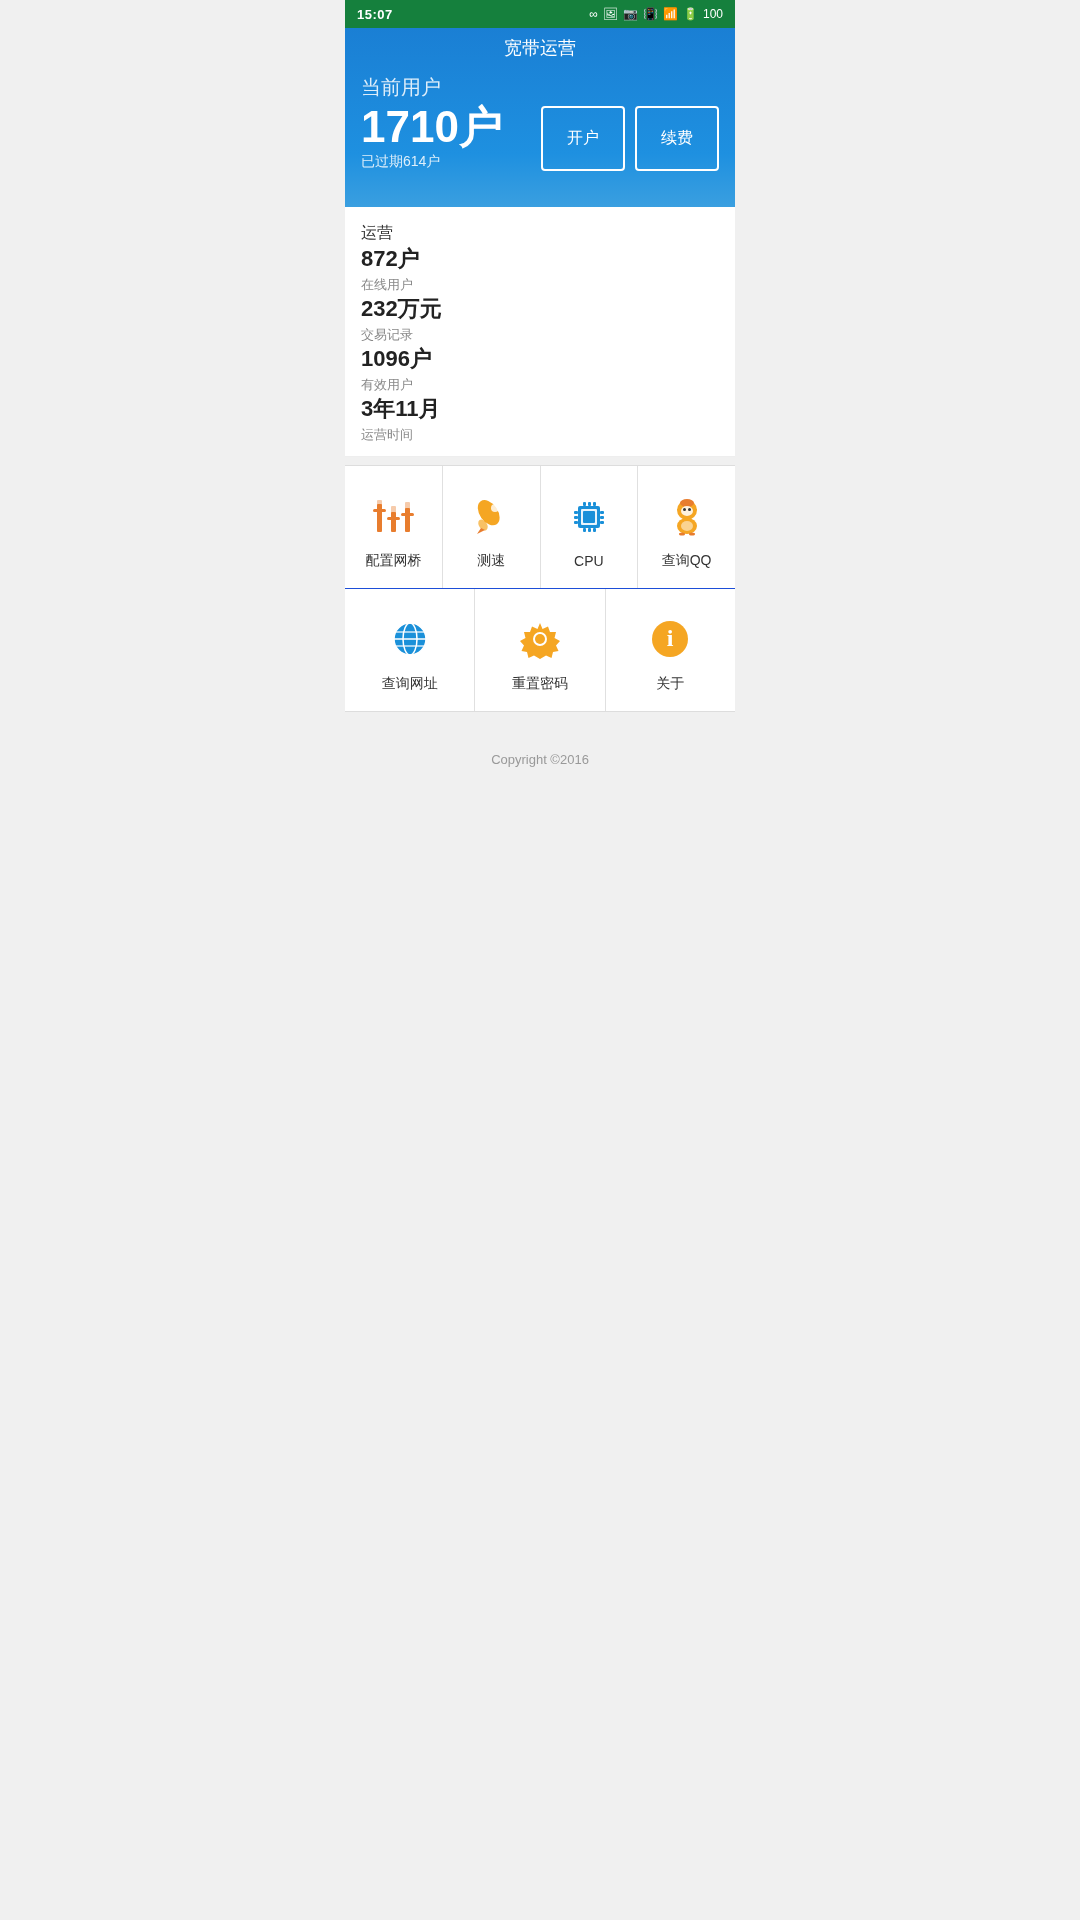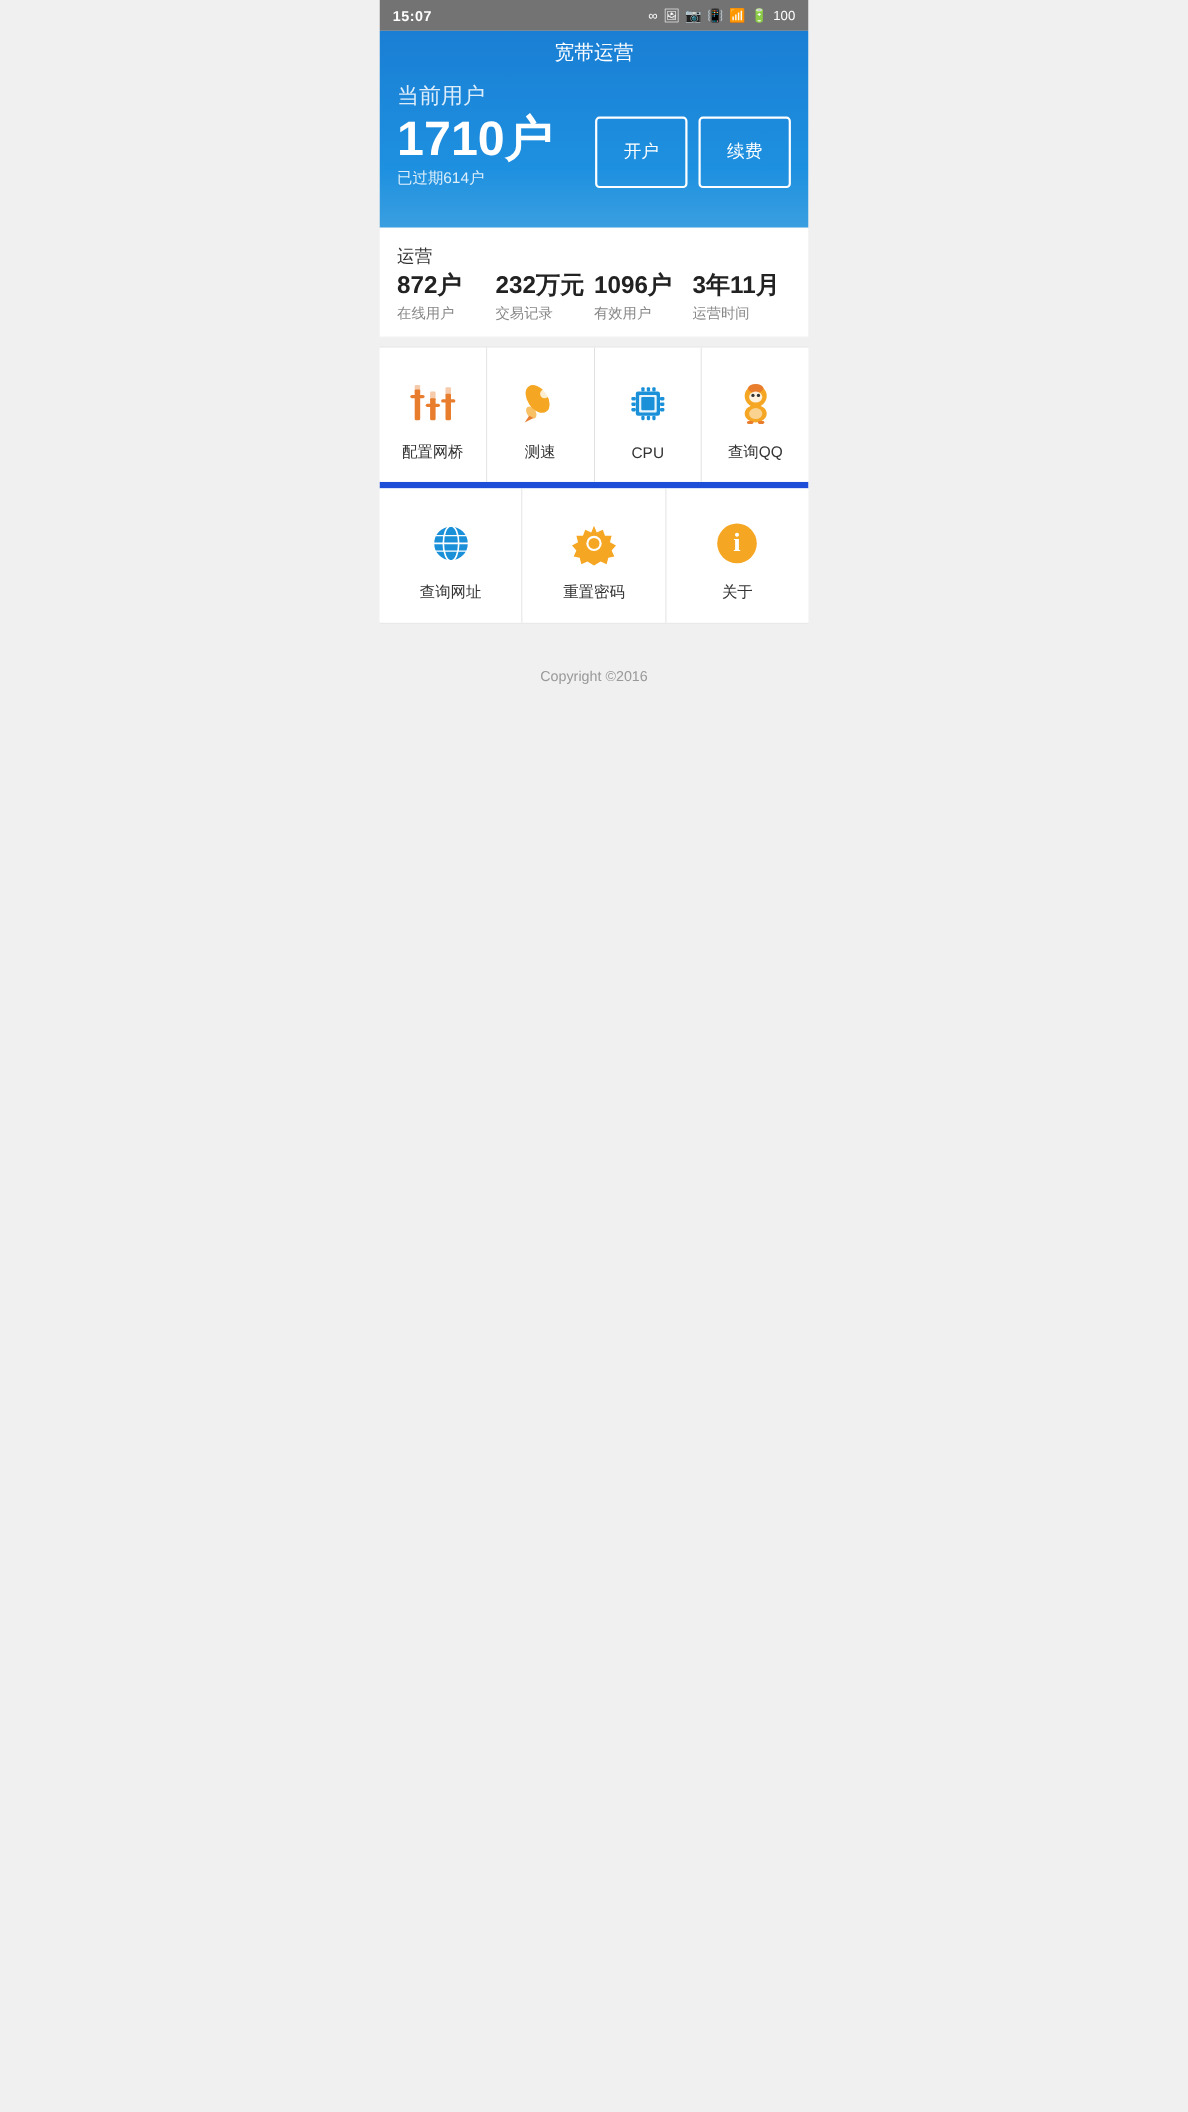--- a/index.html
+++ b/index.html
@@ -9,21 +9,21 @@
       min-height: 692px;
       font-family: 'PingFang SC', 'Microsoft YaHei', sans-serif;
       background: #f0f0f0;
       margin: 0 auto;
       position: relative;
       overflow-x: hidden;
     }
 
     
     .status-bar {
-      background: #737373;
+      background: #15803d;
       height: 28px;
       display: flex;
       align-items: center;
       justify-content: space-between;
       padding: 2px 12px;
       color: white;
       font-size: 13px;
     }
     .status-bar-left { font-weight: 600; letter-spacing: 0.5px; }
     .status-bar-right { display: flex; align-items: center; gap: 5px; font-size: 12px; }
@@ -85,20 +85,21 @@
     }
     .stats-section-title {
       font-size: 16px;
       color: #333;
       font-weight: 500;
       margin-bottom: 0;
     }
     .stats-row {
       display: flex;
       justify-content: space-between;
+      flex-direction: column;
     }
     .stat-item {
       flex: 1;
       text-align: left;
     }
     .stat-value {
       font-size: 22px;
       font-weight: bold;
       color: #222;
       display: block;
@@ -112,21 +113,21 @@
 
     
     .grid-section {
       background: white;
       margin-top: 8px;
       border-top: 1px solid #ddd;
       border-bottom: 1px solid #ddd;
     }
     .grid-row {
       display: flex;
-      border-bottom: 6px solid #1d4ed8;
+      border-bottom: 1px solid #1d4ed8;
     }
     .grid-row:last-child { border-bottom: none; }
     .grid-item {
       flex: 1;
       display: flex;
       flex-direction: column;
       align-items: center;
       justify-content: center;
       padding: 24px 8px 18px 8px;
       border-right: 1px solid #e0e0e0;

